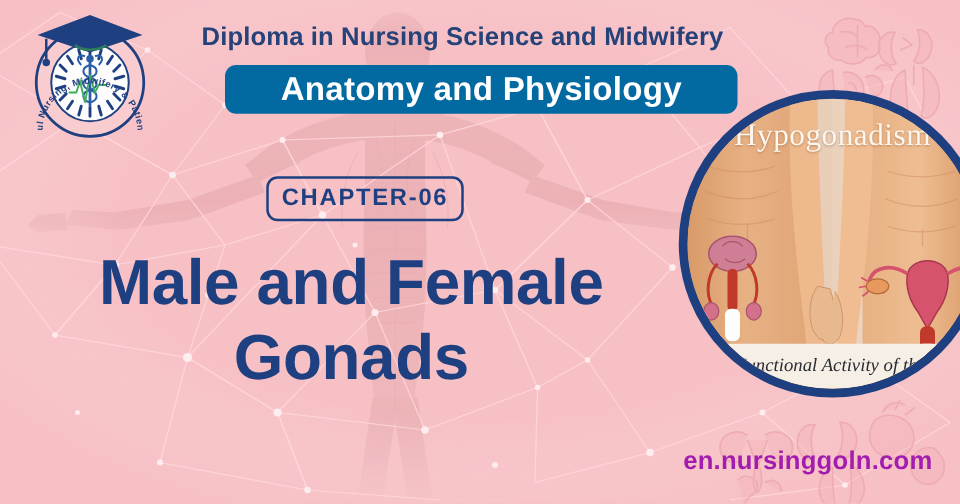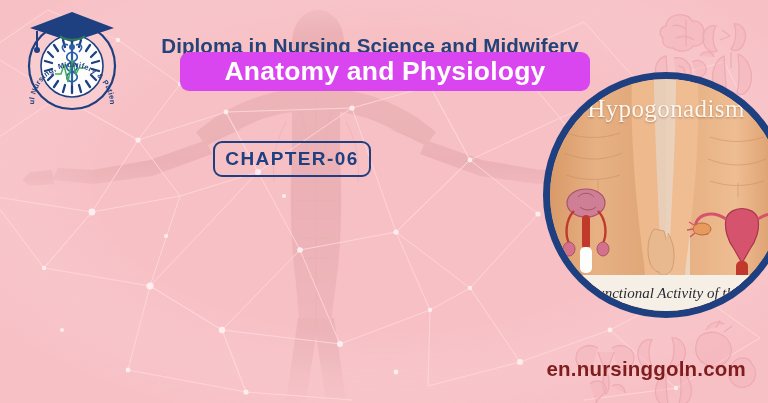--- a/index.html
+++ b/index.html
@@ -49,30 +49,29 @@
     left: 130px;
     top: 18px;
     width: 480px;
     text-align: center;
     font-size: 20.5px;
     font-weight: bold;
     letter-spacing: .1px;
     color: #254279;
     z-index: 11;
     white-space: nowrap;
-    margin-top: 16px;
   }
 
   .subject-badge {
     position: absolute;
     left: 180px;
     top: 52px;
     width: 410px;
     height: 39px;
-    background: #d946ef;
+    background: #0369a1;
     border-radius: 9px;
     display: flex;
     align-items: center;
     justify-content: center;
     z-index: 11;
   }
   .subject-badge span {
     color: #ffffff;
     font-size: 26.5px;
     font-weight: bold;
@@ -116,21 +115,21 @@
     letter-spacing: -.3px;
     z-index: 11;
   }
   .main-title .tl { display: block; }
 
   
   .website {
     position: absolute;
     right: 22px;
     bottom: 22px;
-    color: #7f1d1d;
+    color: #a21caf;
     font-size: 20.5px;
     font-weight: bold;
     letter-spacing: .2px;
     z-index: 12;
     white-space: nowrap;
   }
 
   
   .photo-circle {
     position: absolute;
@@ -393,20 +392,24 @@
   <div class="diploma-line">Diploma in Nursing Science and Midwifery</div>
 
   <div class="subject-badge">
     <span>Anatomy and Physiology</span>
   </div>
 
   <div class="chapter-badge">
     <span>CHAPTER-06</span>
   </div>
 
+  <div class="main-title">
+    <span class="tl">Male and Female</span>
+    <span class="tl">Gonads</span>
+  </div>
 
   <div class="photo-circle">
     <div class="photo-inner">
       <svg viewBox="0 0 232 232" preserveAspectRatio="xMidYMid slice" aria-hidden="true" style="position:absolute;inset:0;width:100%;height:100%">
         <defs>
           <linearGradient id="skinL" x1="0" y1="0" x2="1" y2="0">
             <stop offset="0%" stop-color="#d99a68"></stop>
             <stop offset="40%" stop-color="#e7b184"></stop>
             <stop offset="100%" stop-color="#dda273"></stop>
           </linearGradient>

